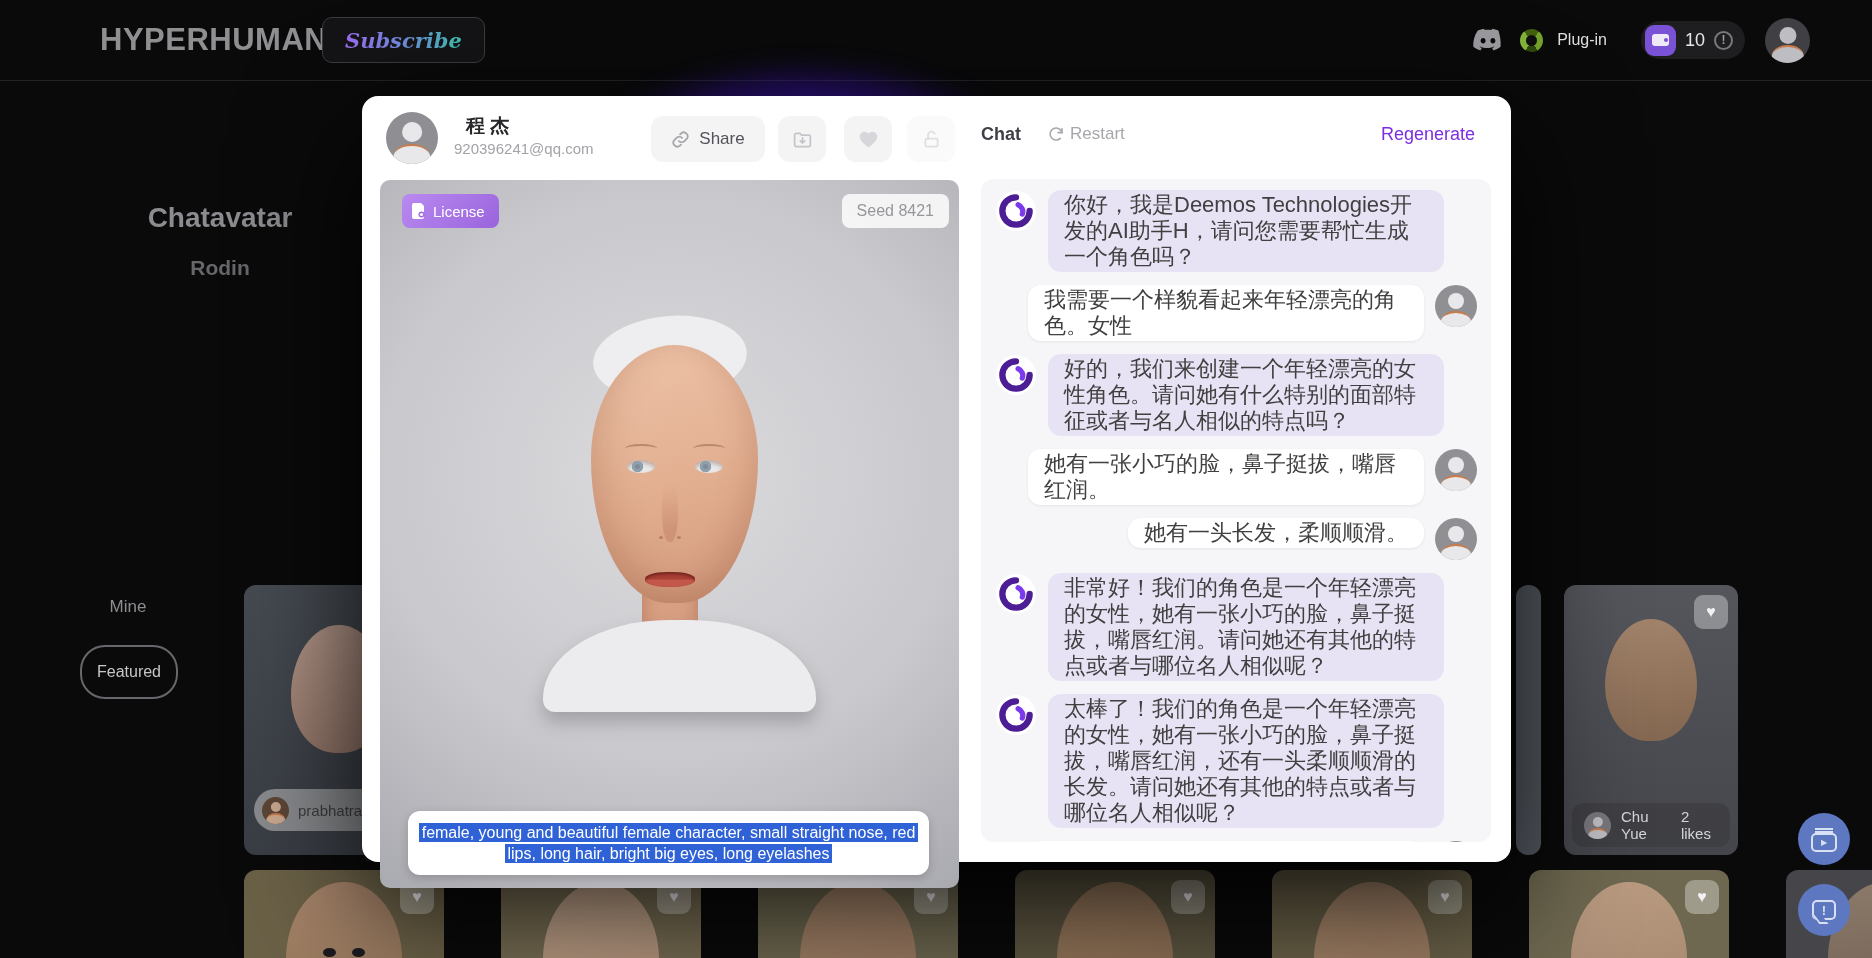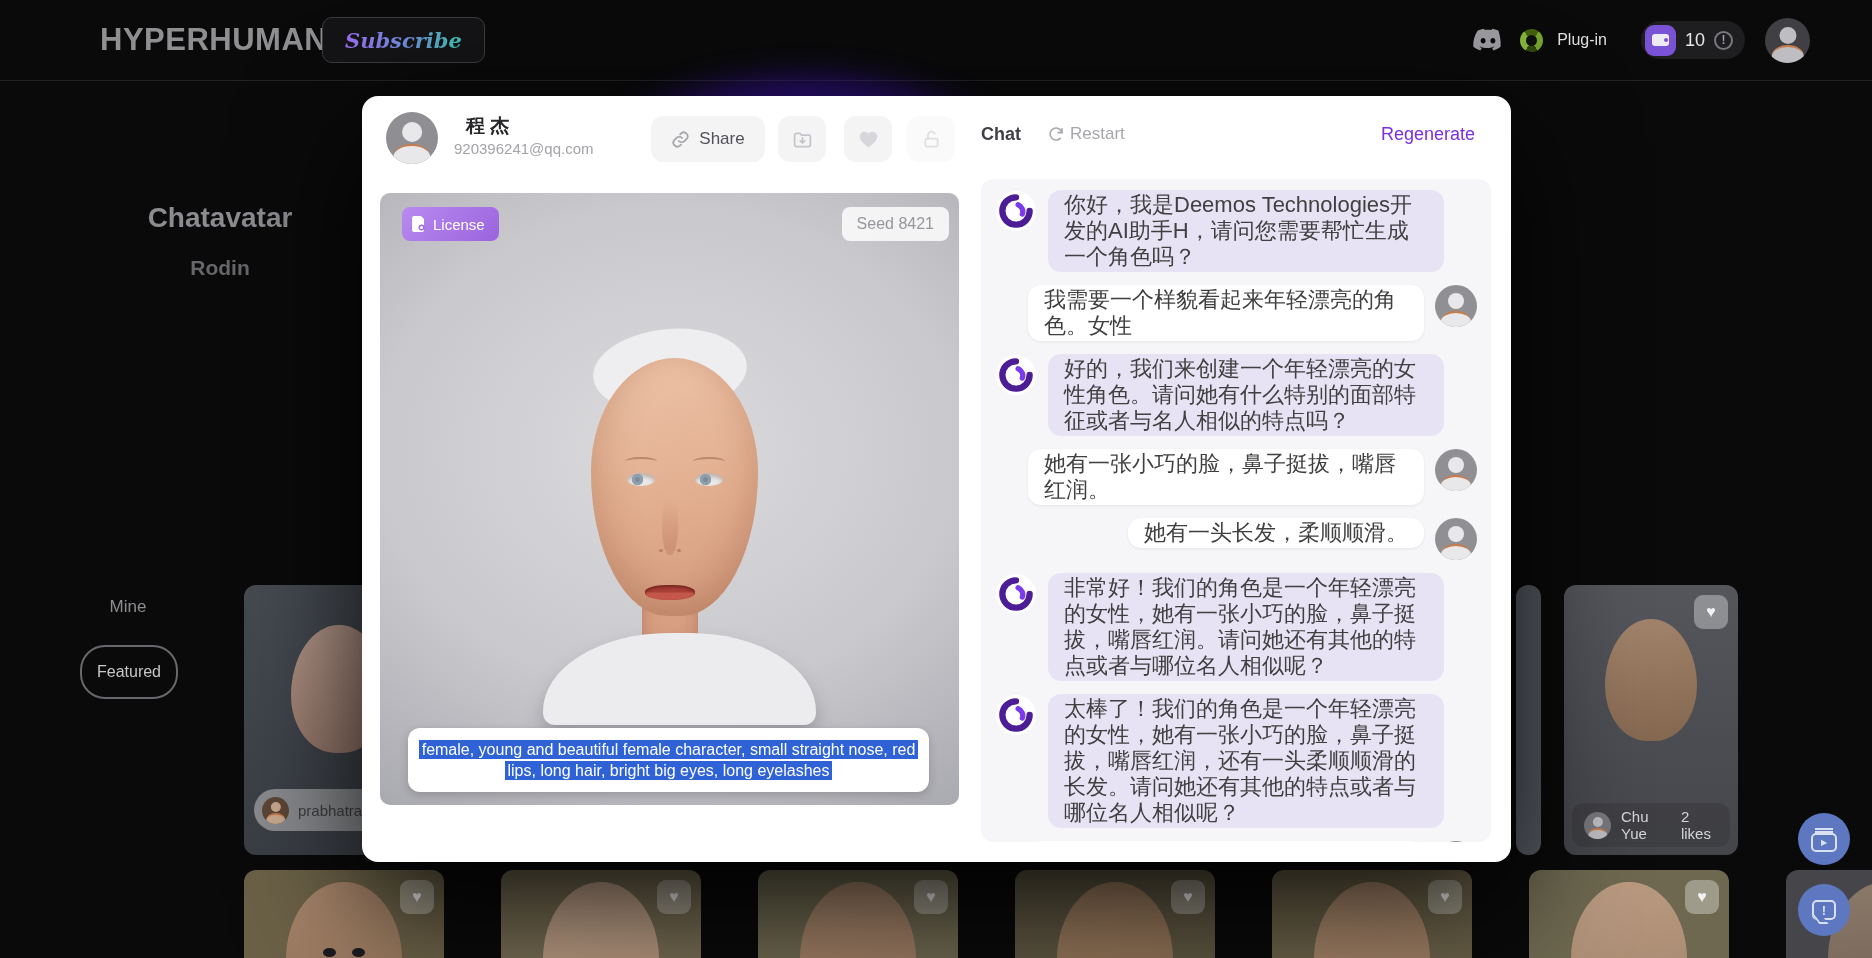--- a/index.html
+++ b/index.html
@@ -105,21 +105,21 @@
     align-items:center; justify-content:center; cursor:pointer; }
   .share-btn { left:289px; width:114px; gap:9px; color:#52525b; font-size:17px; }
   .icon-btn { width:48px; }
   .folder-btn { left:416px; } .heart-btn { left:482px; } .lock-btn { left:545px; background:#fafafa; }
   .chat-tab { position:absolute; left:619px; top:28px; font-size:18px; font-weight:700; color:#3f3f46; cursor:pointer; }
   .restart { position:absolute; left:686px; top:28px; display:flex; align-items:center; gap:6px; color:#a6a6ac;
     font-size:17px; cursor:pointer; }
   .regen { position:absolute; right:36px; top:28px; font-size:18px; color:#7b2fe0; cursor:pointer; }
 
   
-  .viewer { position:absolute; left:18px; top:97px; width:579px; height:612px; border-radius:10px; overflow:hidden;
+  .viewer { position:absolute; left:18px; top:84px; width:579px; height:708px; border-radius:10px; overflow:hidden;
     background:radial-gradient(120% 95% at 50% 42%, #dbdbde 0%, #c9c9cd 42%, #a9a9b0 74%, #8e8e98 100%); }
   .license { position:absolute; left:22px; top:14px; height:34px; padding:0 14px 0 10px; border-radius:8px;
     background:linear-gradient(135deg,#b98af0,#9a64dd); display:flex; align-items:center; gap:7px; color:#fff;
     font-size:15px; cursor:pointer; z-index:3; }
   .seed { position:absolute; right:10px; top:14px; height:34px; padding:0 15px; border-radius:8px;
     background:rgba(248,248,249,.92); color:#96969c; font-size:16px; display:flex; align-items:center; z-index:3; }
   .fig { position:absolute; inset:0; }
   .cap  { position:absolute; left:213px; top:136px; width:154px; height:84px; border-radius:50%; background:#eeeef0; transform:rotate(-5deg); }
   .neck { position:absolute; left:262px; top:390px; width:56px; height:100px; background:#d89f82;
     box-shadow:inset 0 16px 16px rgba(120,60,40,.35); }

